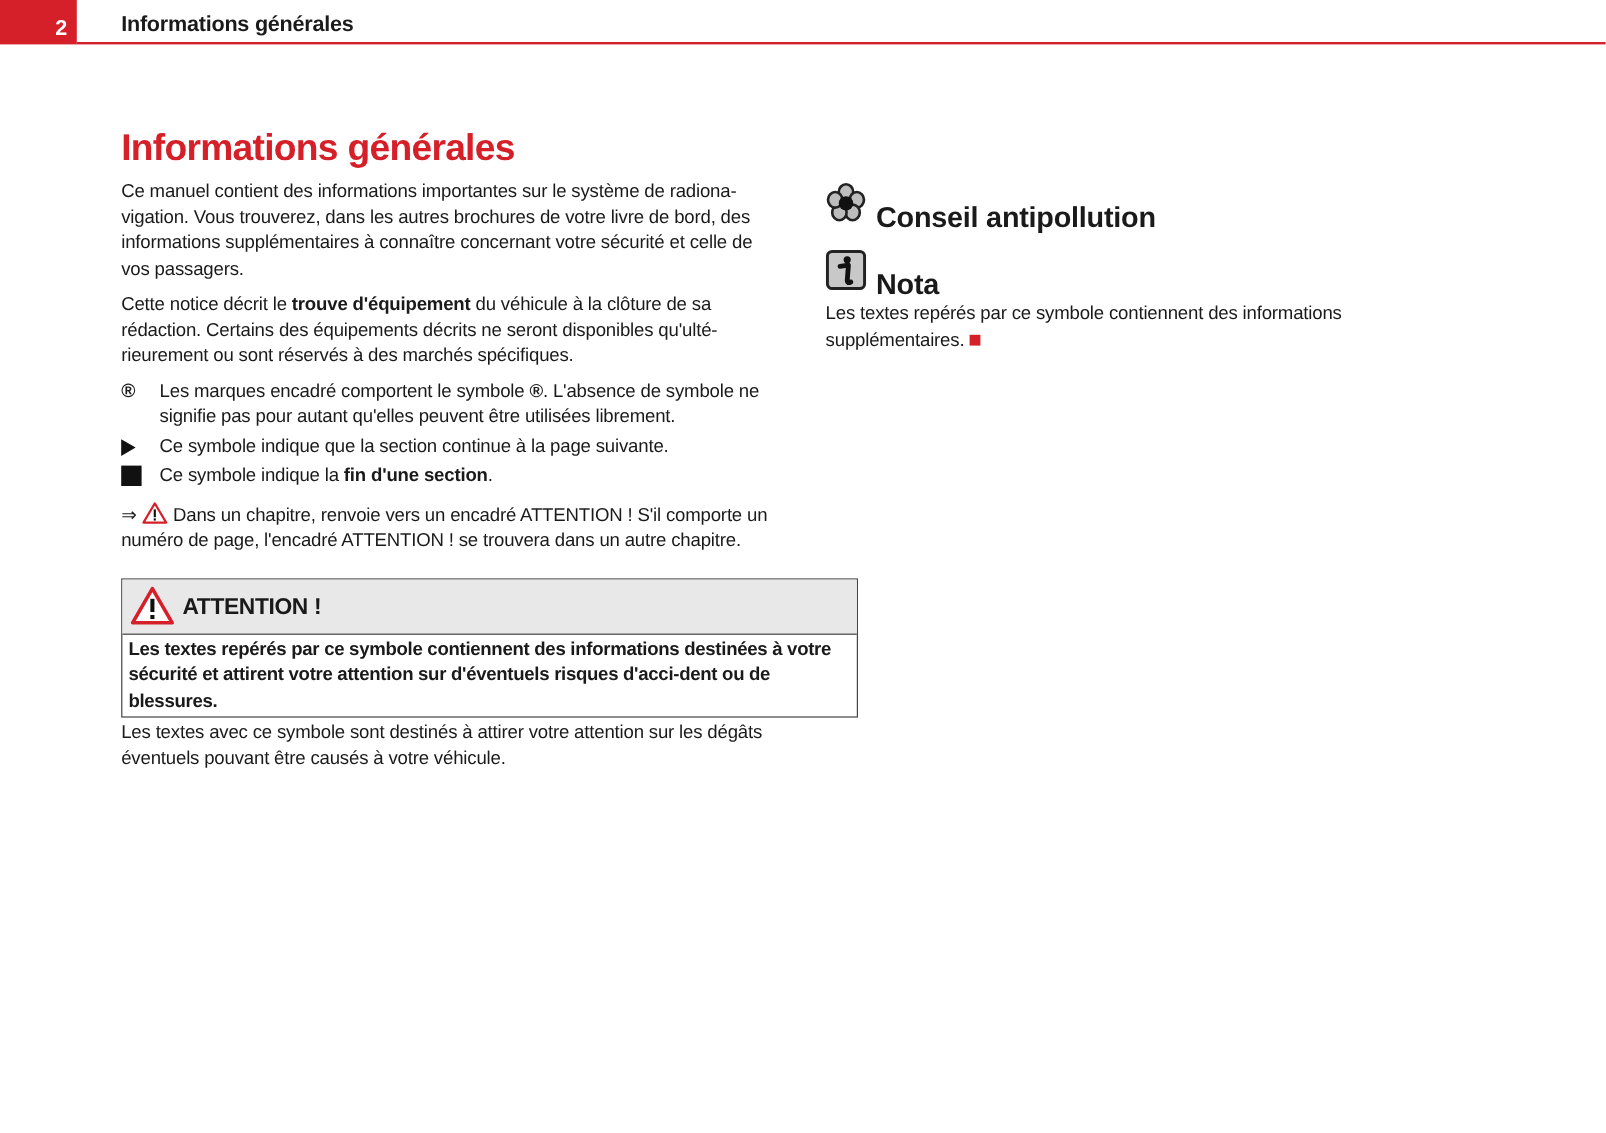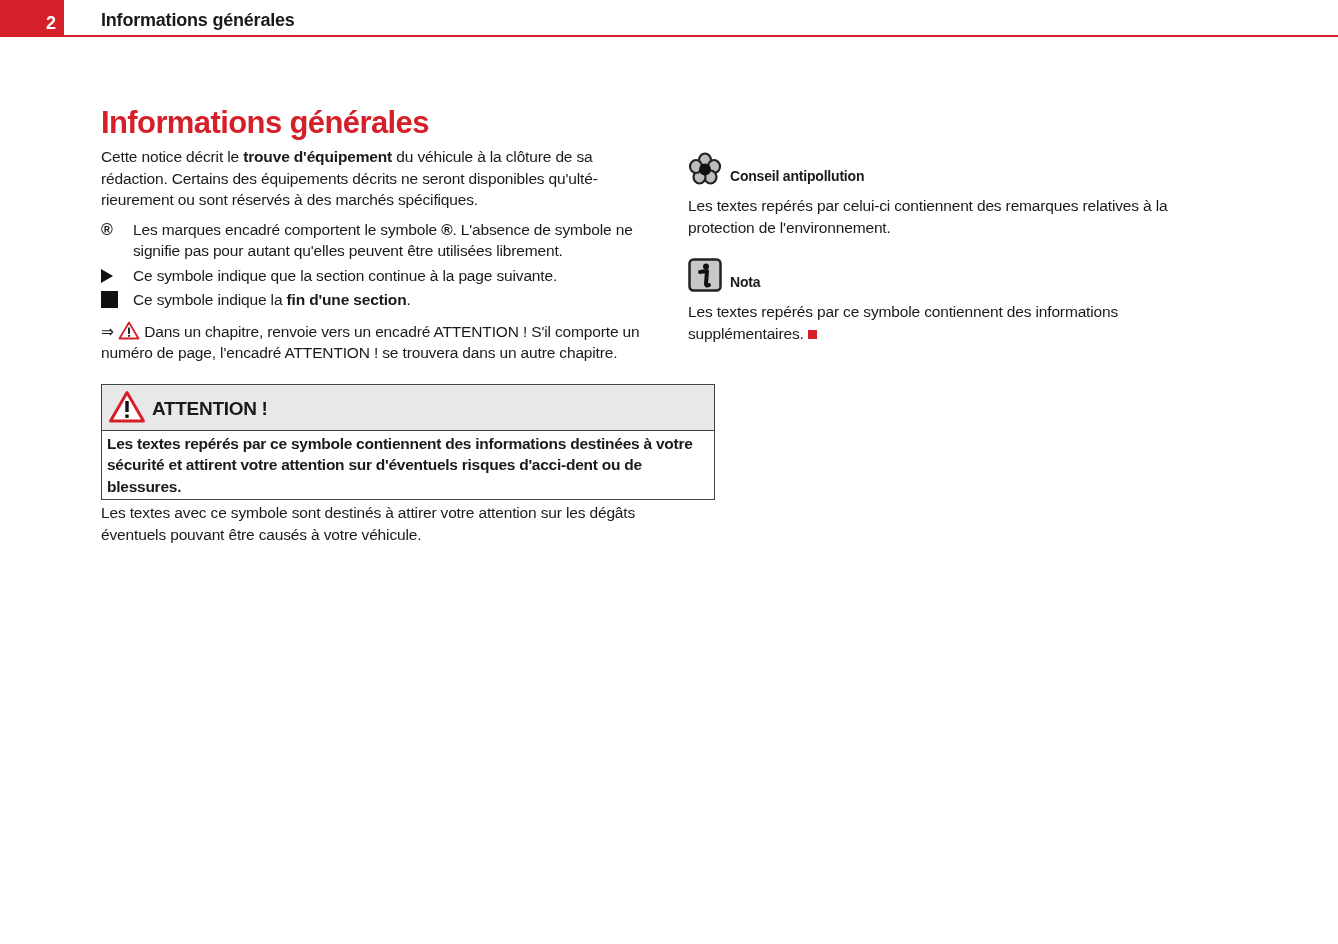--- a/index.html
+++ b/index.html
@@ -45,37 +45,38 @@
   }
   .attention-head {
     background: #e8e8e8; height: 45px; border-bottom: 1px solid #444; position: relative;
   }
   .attention-head svg { position: absolute; left: 6px; top: 5px; }
   .attention-title { position: absolute; left: 50px; top: 13px; font-weight: bold; font-size: 19px; letter-spacing: -0.3px; }
   .attention-body { padding: 2px 6px 2px 5px; font-weight: bold; font-size: 15.5px; line-height: 21.5px; letter-spacing: -0.25px; }
 
   .note-head { position: relative; height: 36px; margin-top: 22px; }
   .note-head svg { position: absolute; left: 0; top: 0; }
-  .note-title { position: absolute; left: 42px; top: 14px; font-weight: bold; font-size: 14px; letter-spacing: -0.2px; }
+  .note-title { position: absolute; left: 42px; top: 14px; font-weight: bold; font-size: 24px; letter-spacing: -0.2px; }
   .note-head.right .note-title { top: 16px; }
 
   .end-mark { display: inline-block; width: 9px; height: 9px; background: #d5202a; margin-left: 4px; vertical-align: 0px; }
 </style>
 </head>
 <body>
 
 <div class="page-header">
   <div class="page-num-box">2</div>
   <div class="header-title">Informations générales</div>
   <div class="header-rule"></div>
 </div>
 
 <div class="col-left">
   <h1 class="main-title">Informations générales</h1>
 
+  <p class="first">Ce manuel contient des informations importantes sur le système de radiona-vigation. Vous trouverez, dans les autres brochures de votre livre de bord, des informations supplémentaires à connaître concernant votre sécurité et celle de vos passagers.</p>
   <p><span>Cette notice décrit le </span><b>trouve d'équipement</b><span> du véhicule à la clôture de sa rédaction. Certains des équipements décrits ne seront disponibles qu'ulté-rieurement ou sont réservés à des marchés spécifiques.</span></p>
 
   <ul class="sym-list">
     <li>
       <span class="sym sym-reg">®</span>
       <span>Les marques encadré comportent le symbole </span><b>®</b><span>. L'absence de symbole ne signifie pas pour autant qu'elles peuvent être utilisées librement.</span>
     </li>
     <li>
       <span class="sym sym-tri"></span>
       <span>Ce symbole indique que la section continue à la page suivante.</span>
@@ -117,21 +118,20 @@
         <ellipse cx="17" cy="8" rx="6" ry="6.5"></ellipse>
         <ellipse cx="26" cy="14.5" rx="6" ry="6.5"></ellipse>
         <ellipse cx="22.5" cy="25" rx="6" ry="6.5"></ellipse>
         <ellipse cx="11.5" cy="25" rx="6" ry="6.5"></ellipse>
         <ellipse cx="8" cy="14.5" rx="6" ry="6.5"></ellipse>
       </g>
       <circle cx="17" cy="17.5" r="6" fill="#111"></circle>
     </svg>
     <span class="note-title">Conseil antipollution</span>
   </div>
-  <p style="margin-top:7px;">Les textes repérés par celui-ci contiennent des remarques relatives à la protection de l'environnement.</p>
 
   <div class="note-head right" style="margin-top:20px;">
     <svg width="34" height="34" viewBox="0 0 34 34">
       <rect x="1.5" y="1.5" width="31" height="31" rx="4" fill="#c8c8c8" stroke="#222" stroke-width="2.5"></rect>
       <circle cx="18" cy="8.5" r="3" fill="#111"></circle>
       <path d="M12 14 L19 13 L18 26 Q18 28.5 21 27" fill="none" stroke="#111" stroke-width="4" stroke-linecap="round" stroke-linejoin="round"></path>
     </svg>
     <span class="note-title">Nota</span>
   </div>
   <p style="margin-top:7px;"><span>Les textes repérés par ce symbole contiennent des informations supplémentaires.</span><span class="end-mark"></span></p>

